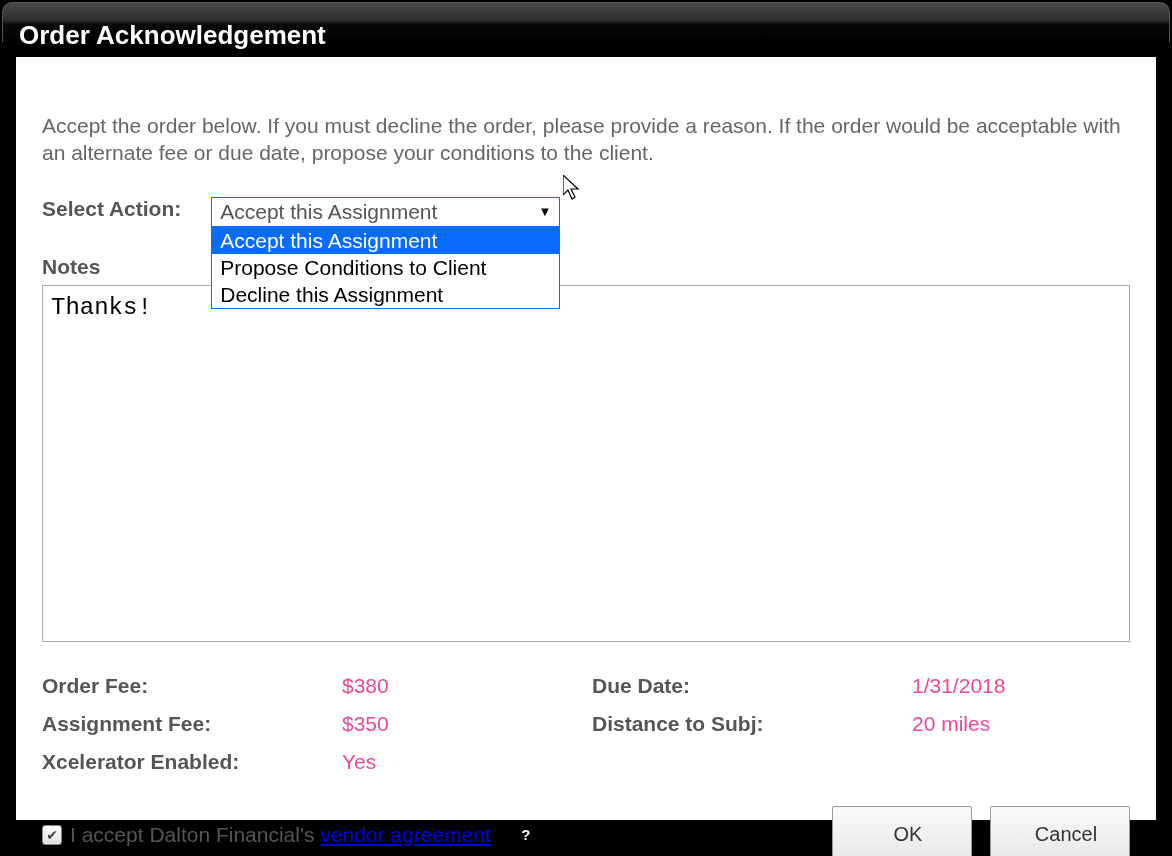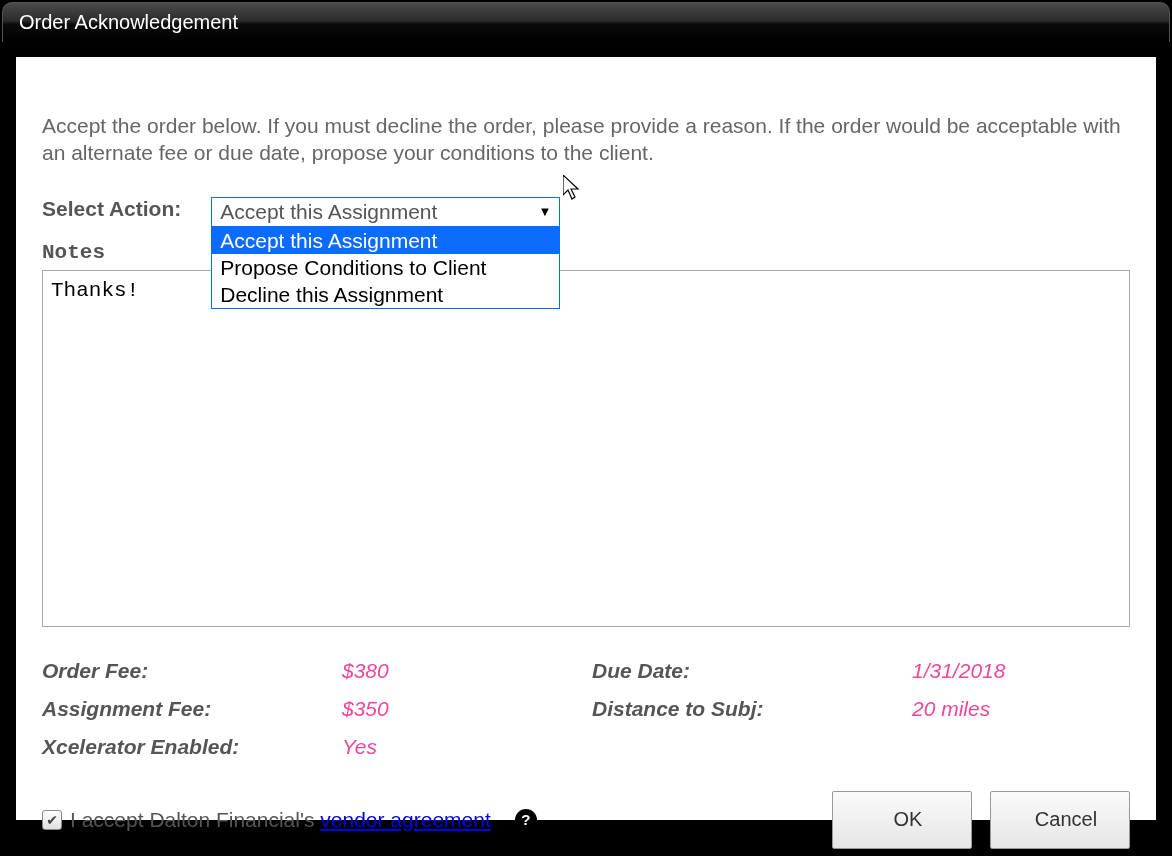--- a/index.html
+++ b/index.html
@@ -19,23 +19,23 @@
     border-radius: 10px;
   }
   .titlebar {
     height: 40px;
     background: linear-gradient(to bottom, #4a4a4a 0%, #2c2c2c 45%, #0a0a0a 55%, #000 100%);
     border-top-left-radius: 10px;
     border-top-right-radius: 10px;
     border: 1px solid #555;
     border-bottom: none;
     color: #fff;
-    font-weight: normal;
-    font-size: 20px;
-    padding: 8px 16px;
+    font-weight: bold;
+    font-size: 26px;
+    padding: 17px 16px;
   }
   .content {
     background: #fff;
     position: absolute;
     left: 14px; right: 14px;
     top: 55px; bottom: 34px;
     padding: 24px 26px 18px 26px;
     color: #555;
   }
   .intro {
@@ -89,42 +89,40 @@
     padding: 0px 8px;
     line-height: 27px;
     color: #000;
     cursor: pointer;
   }
   .dropdown .opt.selected {
     background: #0a6bff;
     color: #fff;
   }
   .notes-label {
-    margin-top: 14px;
-    font-family: Liberation Mono, monospace;
+    margin-top: 28px;
   }
   .notes-area {
     width: 100%;
     height: 357px;
     border: 1px solid #aaa;
     margin-top: 6px;
     padding: 8px;
-    font-size: 21px;
+    font-size: 24px;
     font-family: "Courier New", monospace;
     resize: none;
     color: #000;
   }
   .details {
     margin-top: 28px;
     display: grid;
     grid-template-columns: 300px 250px 320px 1fr;
     row-gap: 14px;
     font-size: 21px;
     color: #555;
-    font-style: italic;
   }
   .details .lab { font-weight: bold; }
   .details .val { color: #ec4899; }
   .footer {
     margin-top: 32px;
     display: flex;
     align-items: center;
     justify-content: space-between;
   }
   .accept-row {

